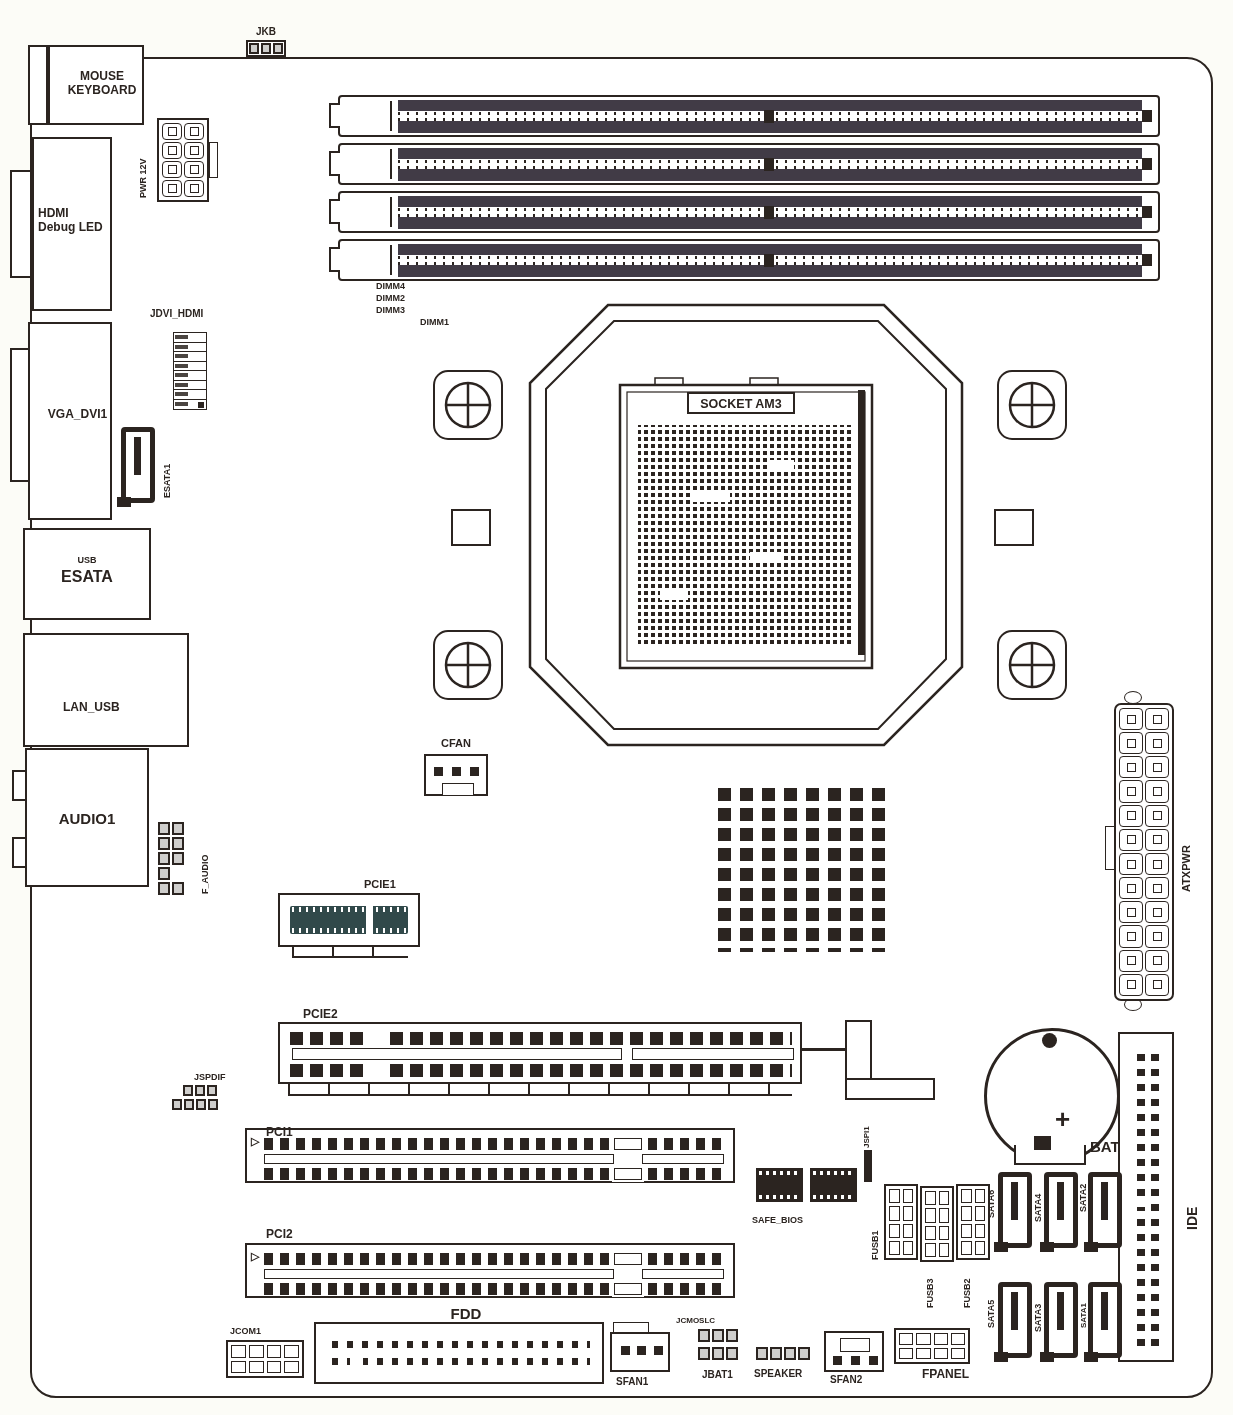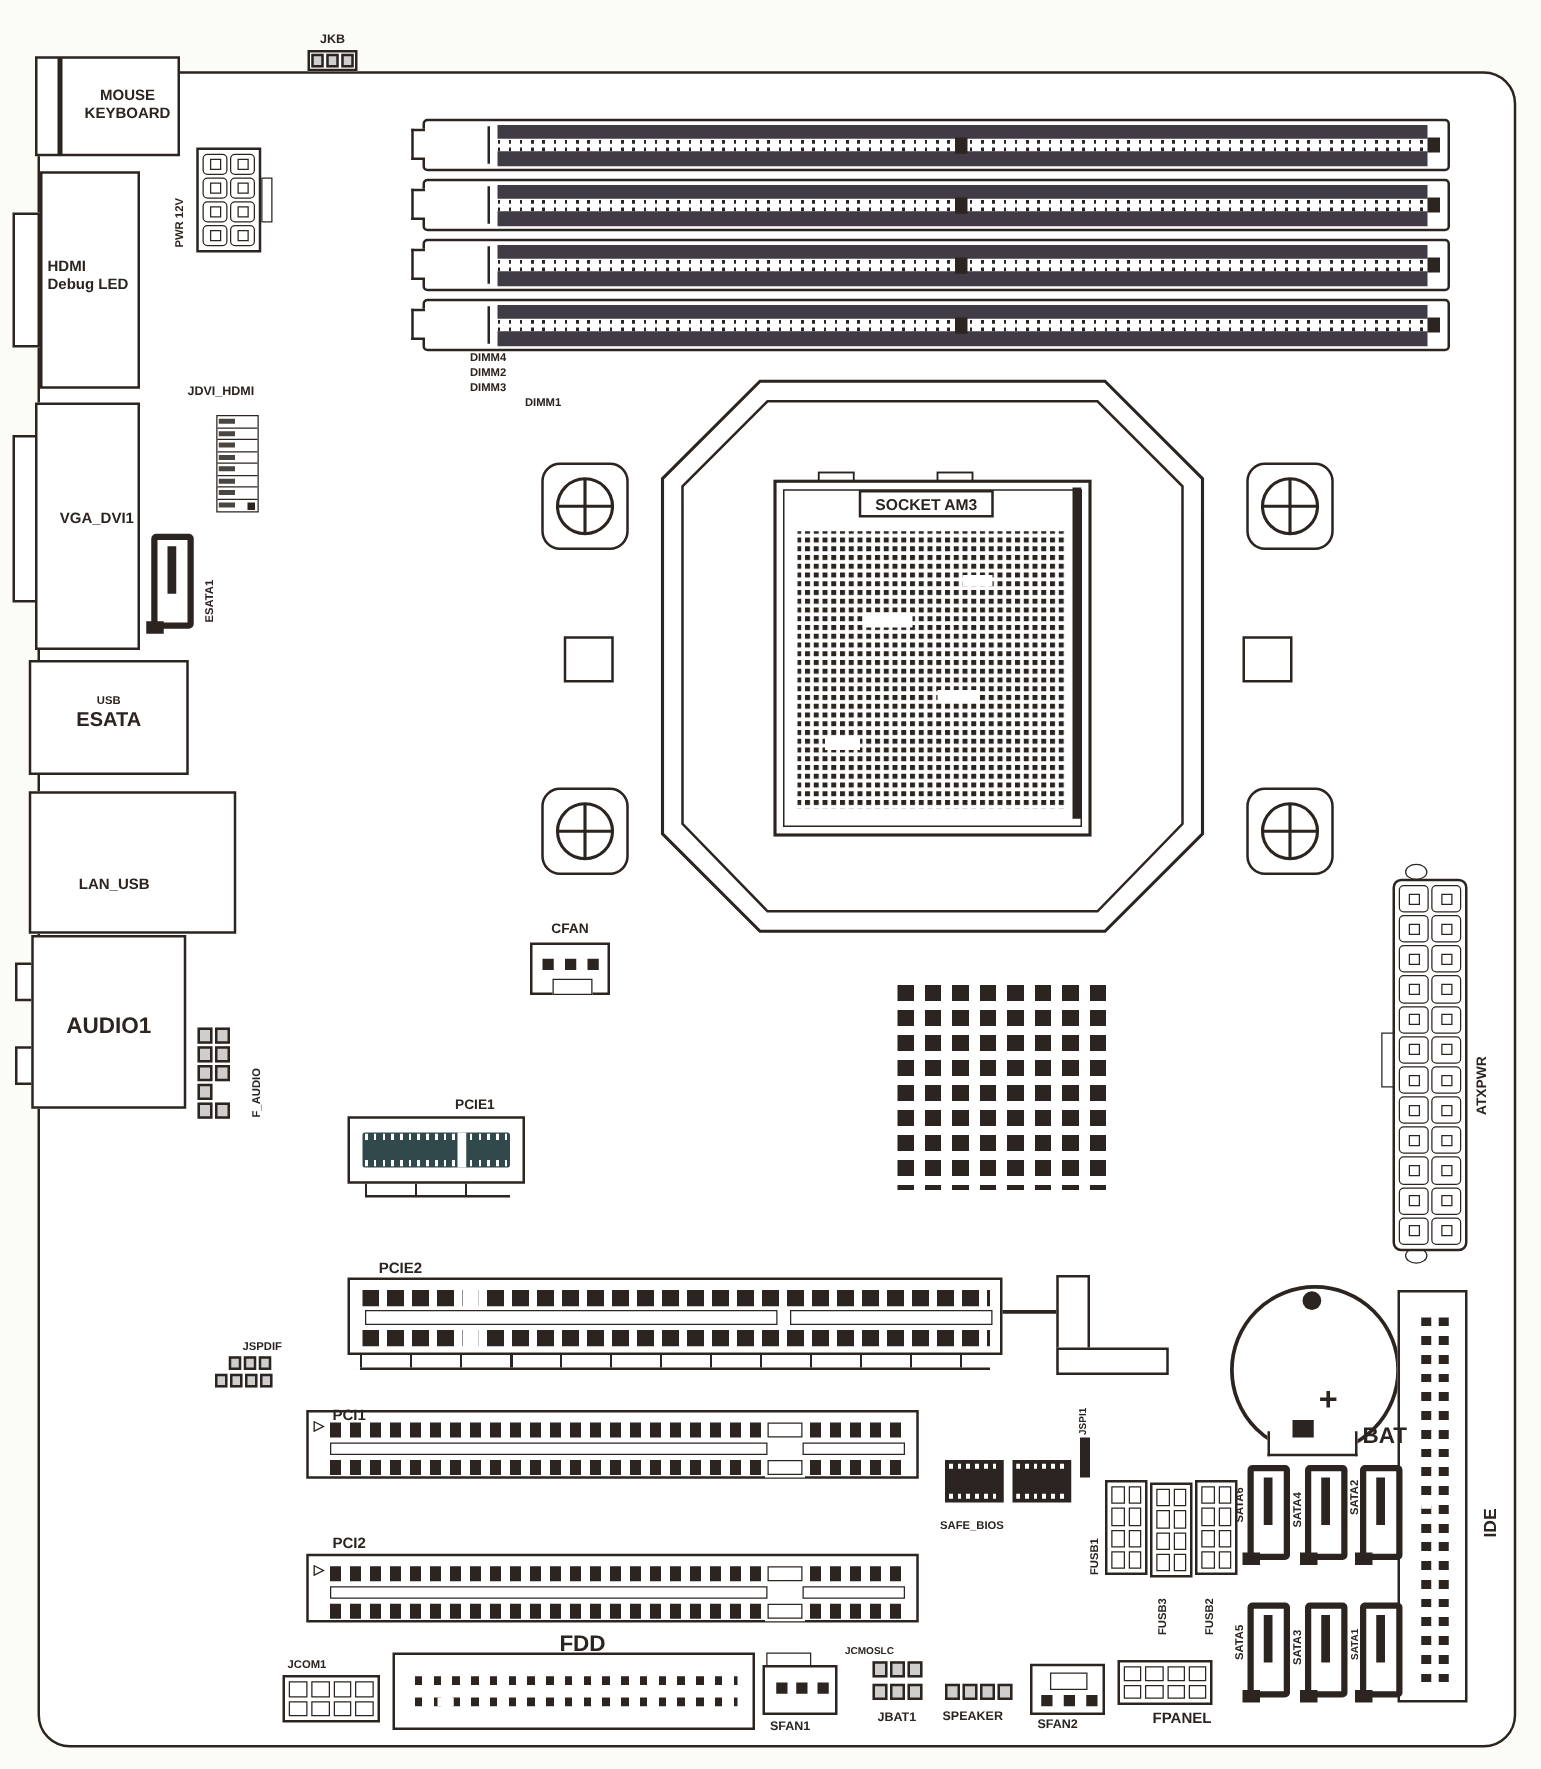--- a/index.html
+++ b/index.html
@@ -12,21 +12,21 @@
   html,body{margin:0;padding:0;background:#fff;}
   .stage{position:relative;width:1233px;height:1415px;background:var(--bg);
          font-family:"Liberation Sans",sans-serif;overflow:hidden;}
   .abs{position:absolute;}
   .box{position:absolute;background:#fff;border:2px solid var(--ink);box-sizing:border-box;}
   .b15{border-width:1.5px;}
   .b25{border-width:2.5px;}
   .lbl{position:absolute;color:var(--ink);font-weight:bold;font-size:10px;line-height:1.15;
        white-space:nowrap;z-index:5;}
   .s8{font-size:8px}.s9{font-size:9px}.s11{font-size:11px}.s12{font-size:12px}
-  .s13{font-size:18px}.s14{font-size:14px}.s16{font-size:16px}
+  .s13{font-size:15px}.s14{font-size:14px}.s16{font-size:16px}
   .ctr{text-align:center;}
   .vlbl{writing-mode:vertical-rl;transform:rotate(180deg);}
   
   .pinrow{position:absolute;display:flex;gap:2px;}
   .pin{width:12px;height:13px;background:var(--gray);border:2.5px solid var(--ink);box-sizing:border-box;}
   .pin.sm{width:10px;height:11px;border-width:2px;}
   .inkpin{width:9px;height:9px;background:var(--ink);position:absolute;}
   .ogrid{position:absolute;display:grid;gap:3px;background:#fff;border:2px solid var(--ink);
          box-sizing:border-box;padding:3px;}
   .ogrid i{border:1.5px solid var(--ink);background:#fff;display:block;}

